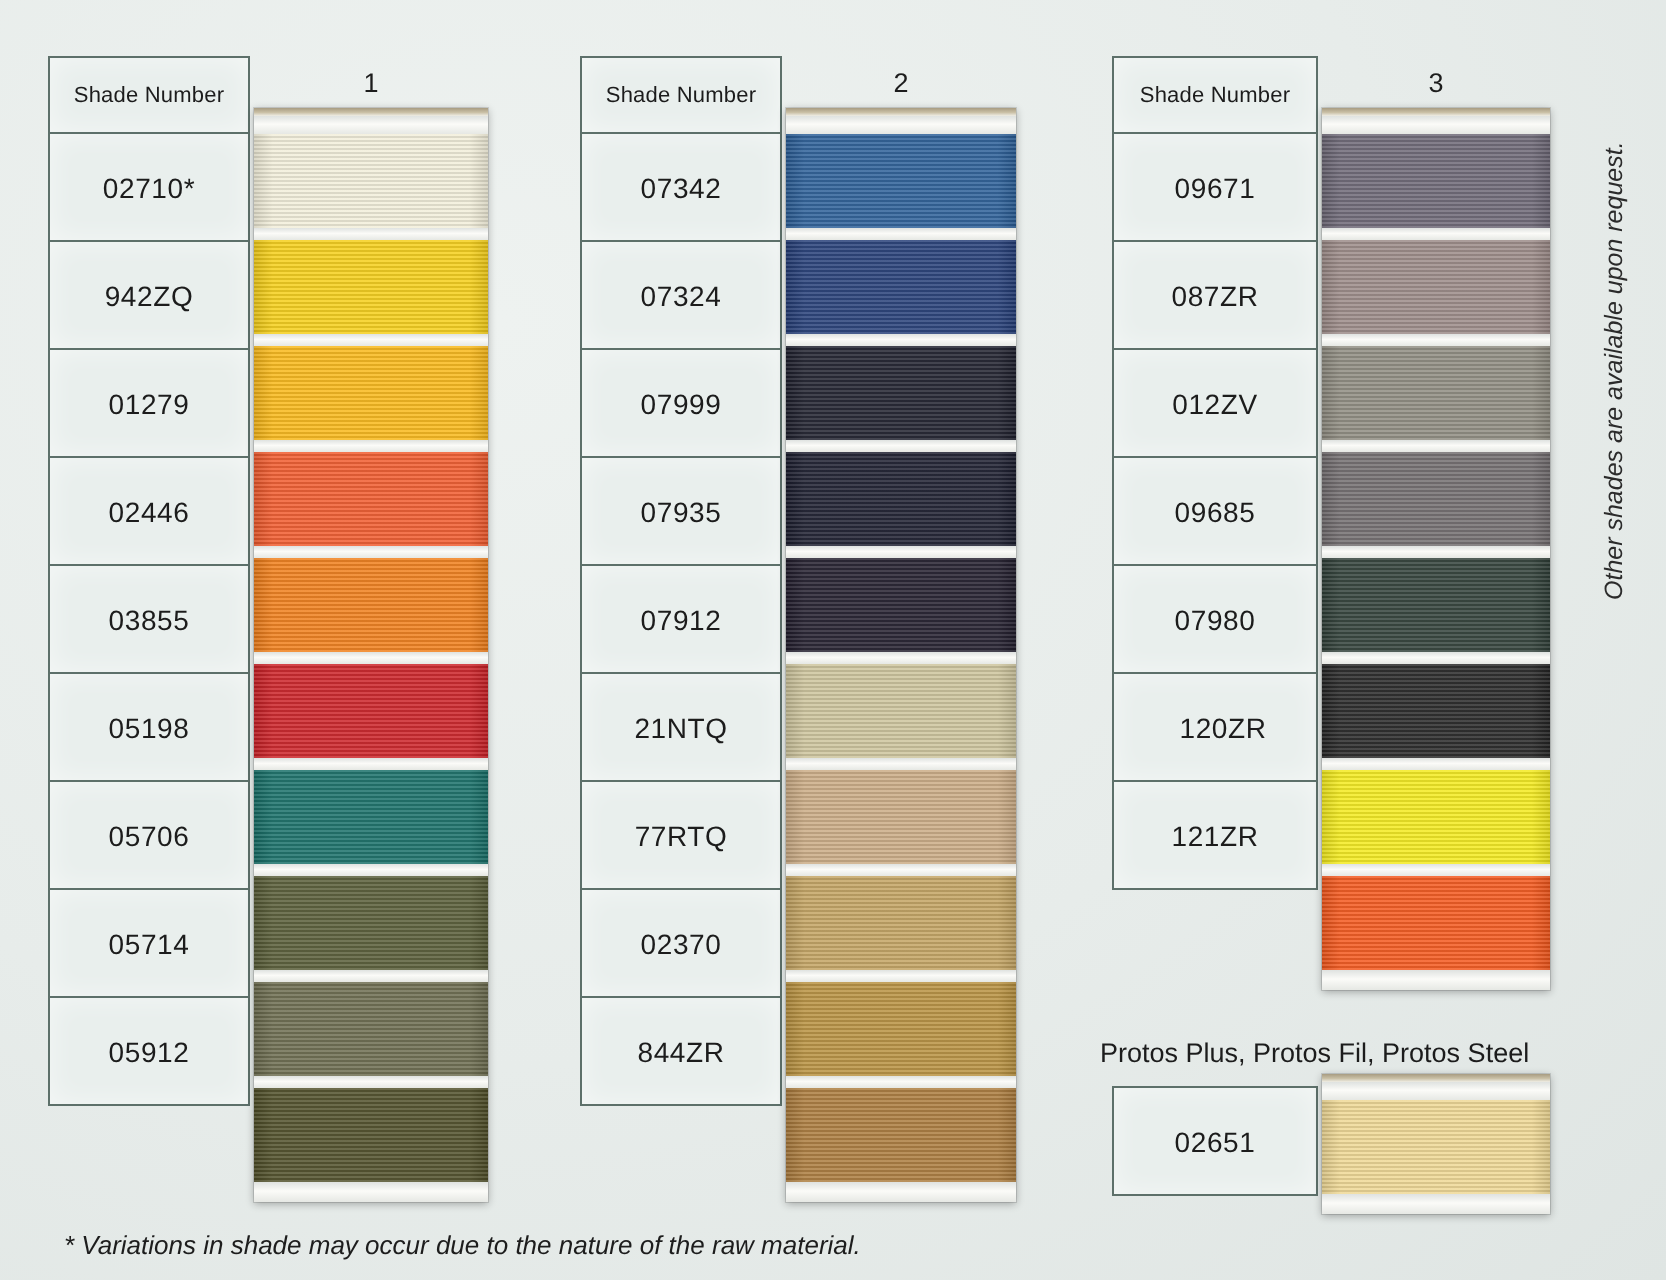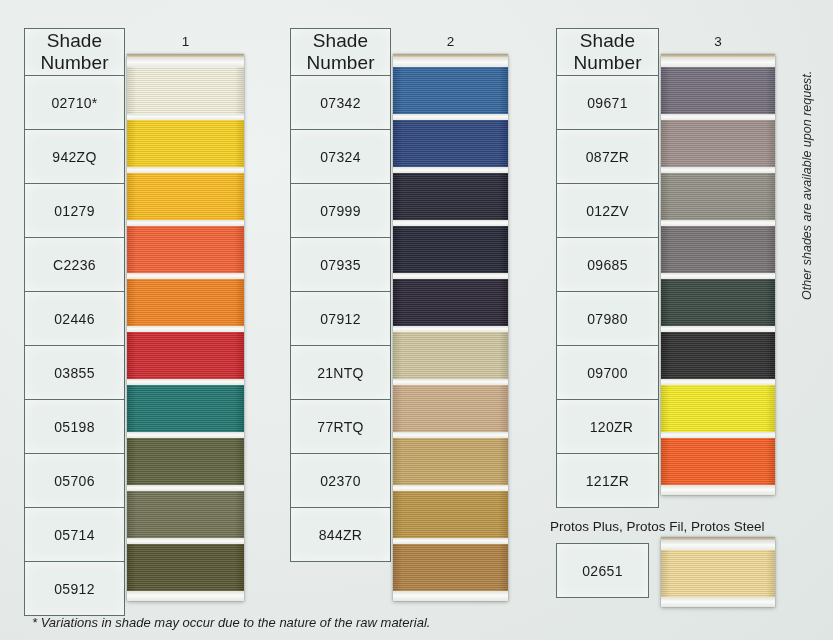--- a/index.html
+++ b/index.html
@@ -44,21 +44,21 @@
   .shade-table th {
     border: 1px solid #5d706a;
     text-align: center;
     vertical-align: middle;
     font-weight: normal;
     color: #1c1c1c;
     background: #e9efed;
     box-shadow: inset 0 0 14px rgba(255,255,255,0.55);
   }
   .shade-table th {
-    font-size: 19px;
+    font-size: 11px;
     letter-spacing: 0.1px;
     height: 36px;
   }
   .shade-table td {
     font-size: 14px;
     height: 52px;
     letter-spacing: 0.3px;
   }
 
   
@@ -175,23 +175,20 @@
           <tr>
             <td style="height: 51px;">02710*</td>
           </tr>
           <tr>
             <td style="height: 51px;">942ZQ</td>
           </tr>
           <tr>
             <td style="height: 51px;">01279</td>
           </tr>
           <tr>
-            <td style="height: 51px;">C2236</td>
-          </tr>
-          <tr>
             <td style="height: 51px;">02446</td>
           </tr>
           <tr>
             <td style="height: 51px;">03855</td>
           </tr>
           <tr>
             <td style="height: 51px;">05198</td>
           </tr>
           <tr>
             <td style="height: 51px;">05706</td>
@@ -318,23 +315,20 @@
           <tr>
             <td style="height: 51px;">012ZV</td>
           </tr>
           <tr>
             <td style="height: 51px;">09685</td>
           </tr>
           <tr>
             <td style="height: 51px;">07980</td>
           </tr>
           <tr>
-            <td style="height: 51px;">09700</td>
-          </tr>
-          <tr>
             <td style="height: 51px; padding-left: 9px;">120ZR</td>
           </tr>
           <tr>
             <td style="height: 51px;">121ZR</td>
           </tr>
         </tbody>
       </table>
       <div class="strip-wrap" style="left: 105px; width: 114px;">
         <div class="strip-number">3</div>
         <div class="strip" style="left: 0px; top: 26px; width: 114px; height: 441px;">
@@ -356,21 +350,21 @@
             <div class="swatch" style="height: 47px; background: rgb(244, 235, 28);"></div>
             <div class="gap" style="height: 6px;"></div>
             <div class="swatch" style="height: 47px; background: rgb(244, 87, 27);"></div>
             <div class="gap" style="height: 10px;"></div>
           </div>
         </div>
       </div>
     </div>
     <div class="sub-caption" style="left: 550px; top: 519px;">Protos Plus, Protos Fil, Protos Steel</div>
     <div class="group" style="left: 556px; top: 543px;">
-      <table class="shade-table" style="width: 93px;">
+      <table class="shade-table" style="width: 103px;">
         <tbody>
           <tr>
             <td style="height: 51px;">02651</td>
           </tr>
         </tbody>
       </table>
       <div class="strip-wrap" style="left: 105px; width: 114px;">
         <div class="strip" style="left: 0px; top: -6px; width: 114px; height: 70px;">
           <div class="strip-cap"></div>
           <div class="strip-inner" style="top: 4px;">

